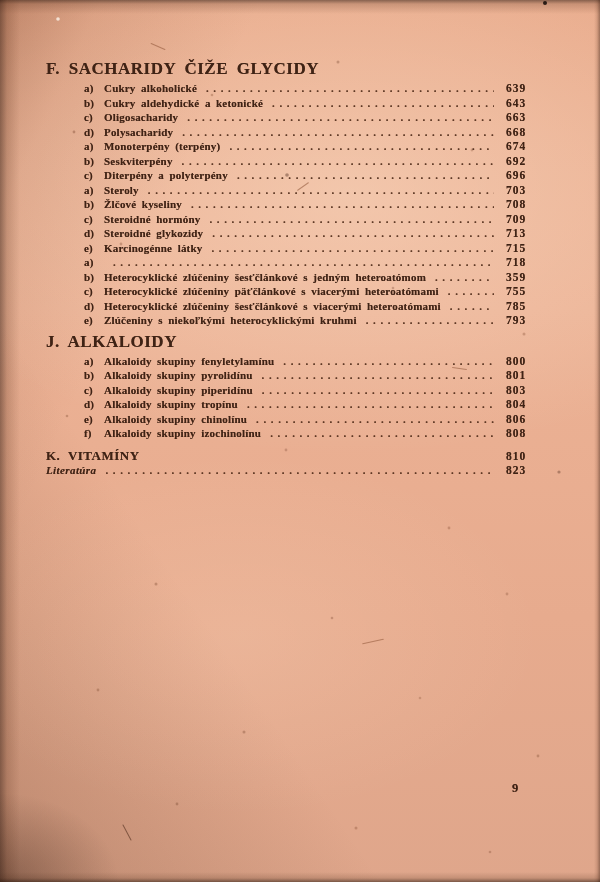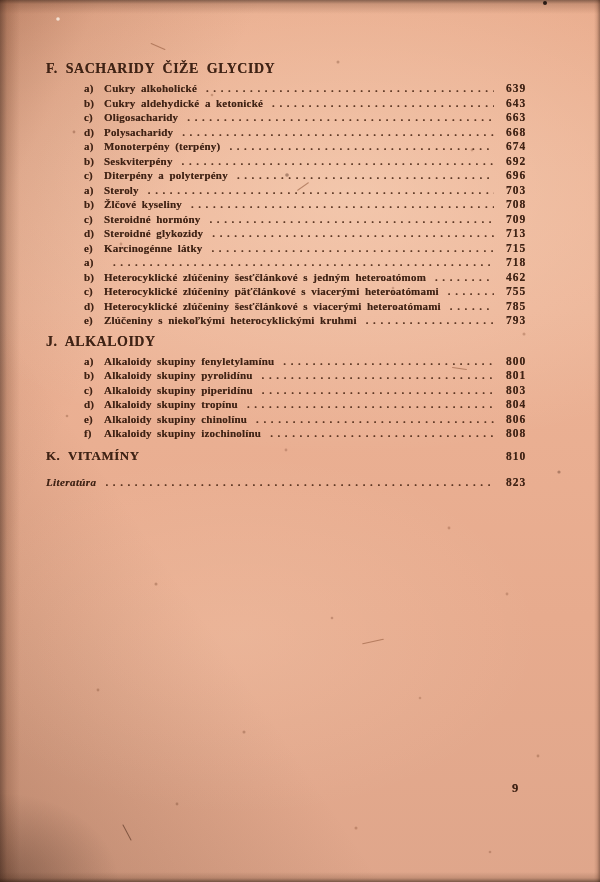--- a/index.html
+++ b/index.html
@@ -50,42 +50,42 @@
   .fiber.f4{left:296px;top:186px;width:14px;transform:rotate(-35deg);}
   .fiber.f5{left:452px;top:368px;width:15px;transform:rotate(8deg);}
 
   
   .toc{
     position:absolute;left:46px;right:68px;top:62px;
     color:var(--ink,#3f2315);
     text-shadow:0 0 0.5px rgba(60,26,12,0.55);
   }
   .heading{
-    font-size:14px;line-height:13px;font-weight:bold;
+    font-size:17px;line-height:13px;font-weight:bold;
     letter-spacing:0.5px;word-spacing:4px;
     margin:6px 0 7px 0;white-space:nowrap;
   }
   .heading:first-child{margin-top:0;}
   .row{
     display:flex;align-items:baseline;height:14.5px;
     font-size:11px;font-weight:bold;word-spacing:2.5px;letter-spacing:0.2px;
   }
   .row .letter{flex:0 0 20px;margin-left:38px;}
   .row .label{flex:0 1 auto;white-space:nowrap;}
   .row .leader{
     flex:1 1 auto;min-width:0;overflow:hidden;white-space:nowrap;
     margin:0 6px 0 9px;letter-spacing:4.6px;font-size:11px;
     color:var(--dots,#4e2a17);opacity:0.9;
   }
   .row .spacer{flex:1 1 auto;}
   .row .pagenum{flex:0 0 32px;text-align:center;font-size:11.5px;letter-spacing:1px;}
   .row.closing .label{margin-left:0;}
   .row.style-caps{margin-top:6px;height:15px;}
   .row.style-caps .label{font-size:13px;letter-spacing:0.5px;word-spacing:4px;}
-  .row.style-italic{margin-top:13px;height:15px;}
+  .row.style-italic{margin-top:1px;height:15px;}
   .row.style-italic .label{font-style:italic;letter-spacing:0.4px;}
   .folio{
     position:absolute;left:498px;top:781px;width:34px;text-align:center;
     font-size:12.5px;font-weight:bold;color:#3c2012;
     text-shadow:0 0 0.5px rgba(60,26,12,0.55);
   }
 </style>
 </head>
 <body>
 
@@ -179,21 +179,21 @@
     </div>
     <div class="row">
       <span class="letter">a)</span>
       <span class="leader">..............................................................................................................</span>
       <span class="pagenum">718</span>
     </div>
     <div class="row">
       <span class="letter">b)</span>
       <span class="label">Heterocyklické zlúčeniny šesťčlánkové s jedným heteroatómom</span>
       <span class="leader">..............................................................................................................</span>
-      <span class="pagenum">462</span>
+      <span class="pagenum">359</span>
     </div>
     <div class="row">
       <span class="letter">c)</span>
       <span class="label">Heterocyklické zlúčeniny päťčlánkové s viacerými heteroatómami</span>
       <span class="leader">..............................................................................................................</span>
       <span class="pagenum">755</span>
     </div>
     <div class="row">
       <span class="letter">d)</span>
       <span class="label">Heterocyklické zlúčeniny šesťčlánkové s viacerými heteroatómami</span>

